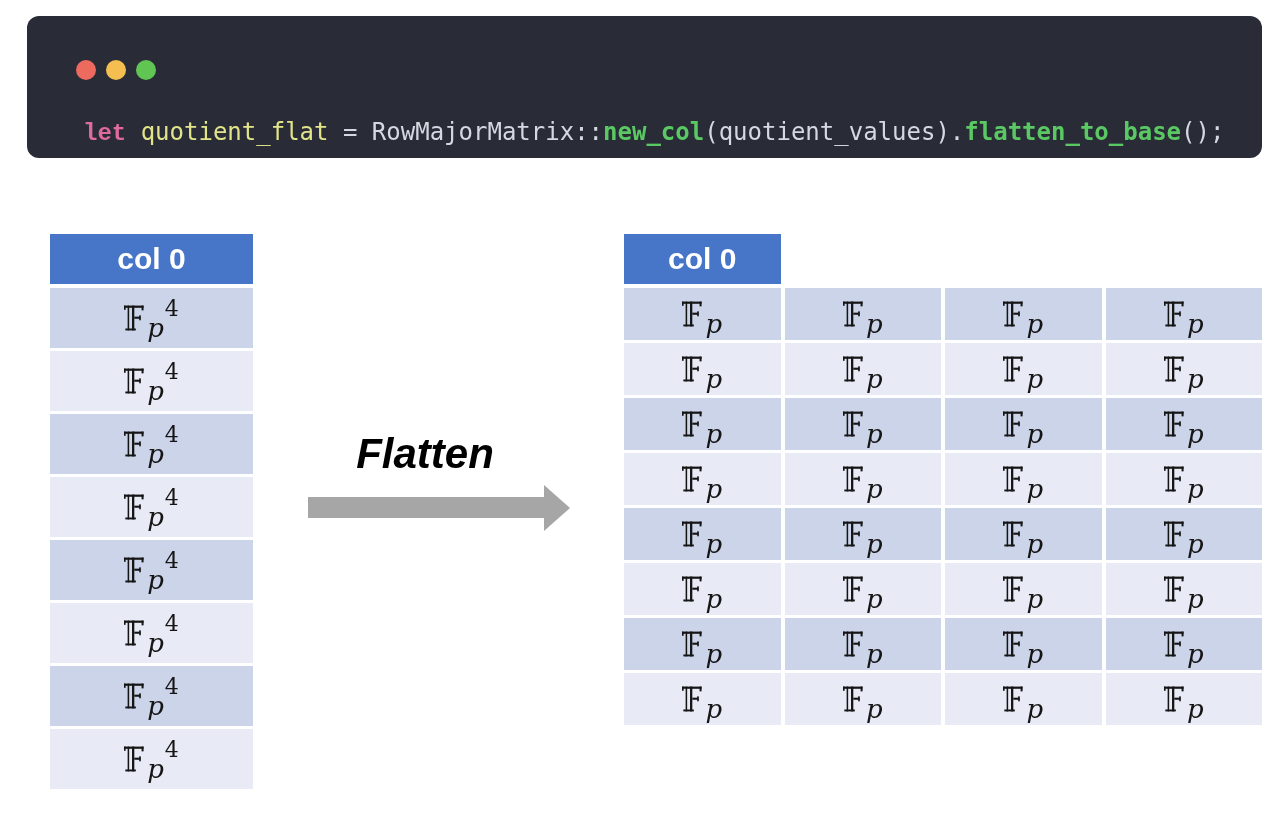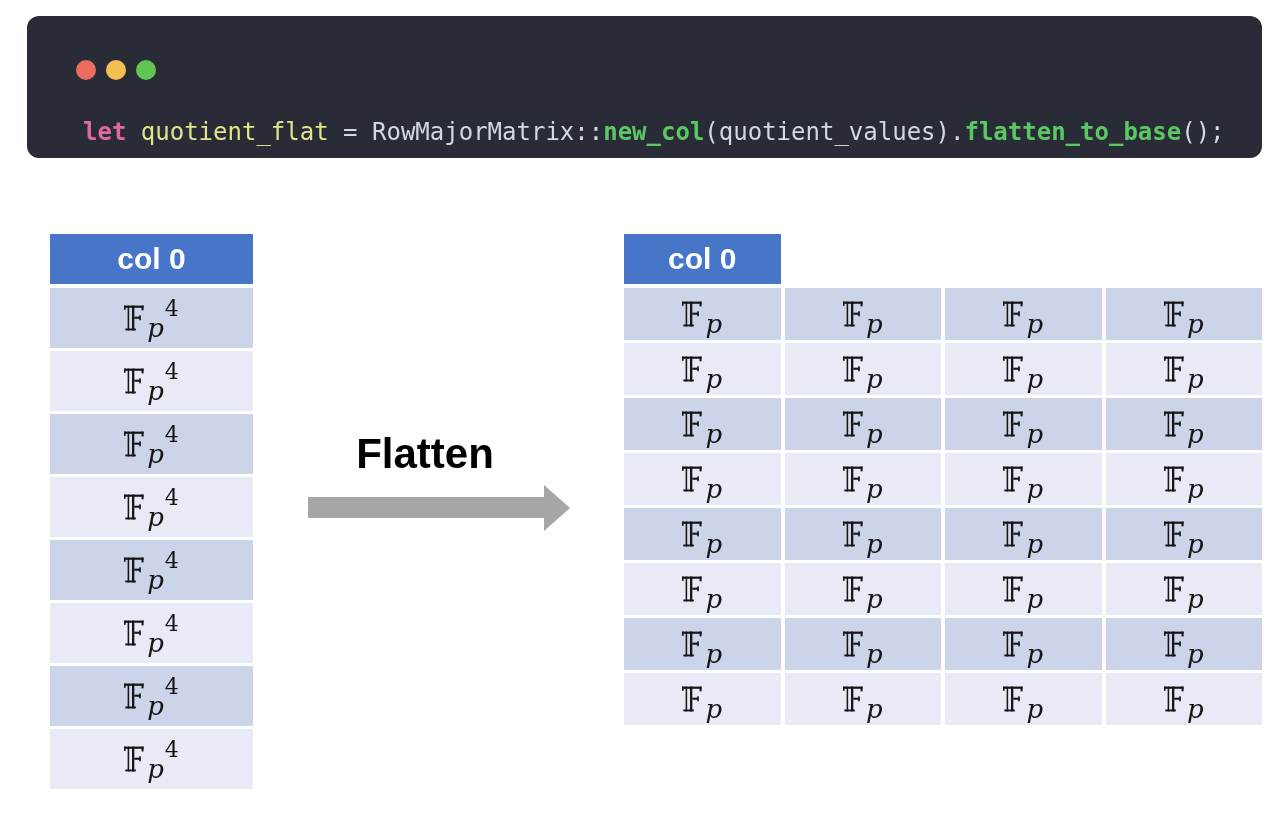--- a/index.html
+++ b/index.html
@@ -12,21 +12,21 @@
   .code-window{
     position:absolute;left:27px;top:16px;width:1235px;height:142px;
     background:var(--code-bg,#292c37);border-radius:12px;
   }
   .traffic-lights{position:absolute;left:49px;top:44px;display:flex;gap:10px;}
   .dot{width:20px;height:20px;border-radius:50%;display:inline-block;}
   .code-line{
     position:absolute;left:56px;top:101px;margin:0;white-space:pre;
     font-family:"DejaVu Sans Mono",monospace;font-size:24px;line-height:30px;
   }
-  .tok-keyword{color:var(--tok-keyword);font-weight:bold;}
+  .tok-keyword{color:var(--tok-keyword);font-weight:bold;font-family:Liberation Mono, monospace;}
   .tok-variable{color:var(--tok-variable);}
   .tok-plain{color:var(--tok-plain);text-align:right;}
   .tok-function{color:var(--tok-function);font-weight:bold;}
 
   
   .matrix-table{position:absolute;top:234px;text-align:right;}
   #left-table{left:50px;width:203px;}
   #right-table{left:624px;width:638px;}
 
   .thead,.thcell{
@@ -48,21 +48,21 @@
   .math{display:flex;align-items:center;color:var(--cell-text,#111);}
   .bbf{display:block;fill:currentColor;}
   .msub{font-family:"DejaVu Serif",serif;font-style:italic;font-size:26px;
         line-height:1;transform:translateY(10px);margin-left:2px;display:inline-block;}
   .msup{font-family:"DejaVu Serif",serif;font-size:22px;line-height:1;
         transform:translateY(-9px);margin-left:1px;display:inline-block;}
 
   
   .flatten-label{
     position:absolute;left:300px;top:430px;width:250px;text-align:center;
-    font-size:42px;font-weight:bold;color:#000;
+    font-size:42px;font-weight:bold;color:#000;font-style:italic;
   }
   .arrow-shaft{position:absolute;left:308px;top:497px;width:236px;height:21px;background:var(--arrow);}
   .arrow-head{
     position:absolute;left:544px;top:485px;width:0;height:0;
     border-top:23px solid transparent;border-bottom:23px solid transparent;
     border-left:26px solid var(--arrow);
   }
 </style>
 </head>
 <body>

